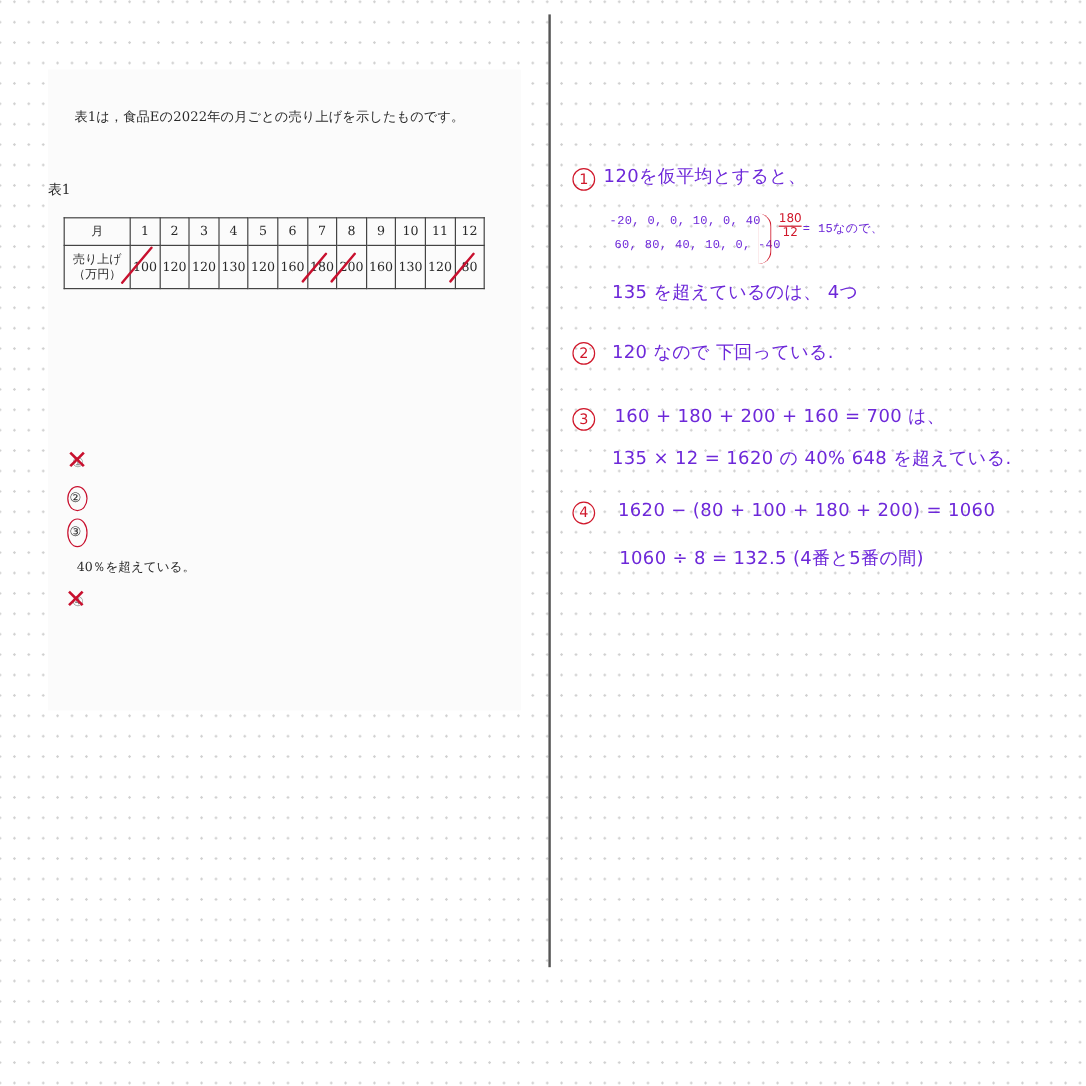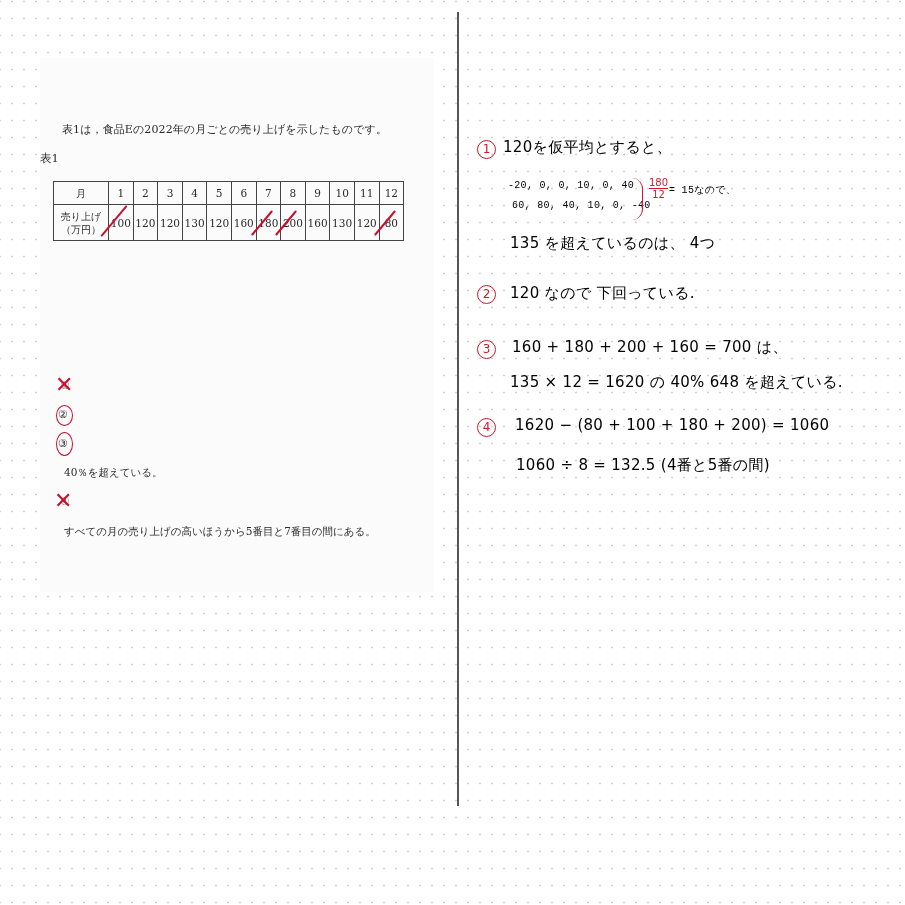--- a/index.html
+++ b/index.html
@@ -11,21 +11,21 @@
     background-position: 6px 10px;
     font-family: "DejaVu Serif", "Liberation Serif", serif;
   }
   .divider {
     position:absolute; left:457px; top:12px; width:2px; height:794px; background:#555;
   }
   .scan {
     position:absolute; left:40px; top:58px; width:394px; height:534px;
     background:#fbfbfb; color:#2a2a2a;
   }
-  .intro { position:absolute; left:22px; top:32px; font-size:11px; letter-spacing:0.1px; white-space:nowrap;margin-top:32px; }
+  .intro { position:absolute; left:22px; top:32px; font-size:11px; letter-spacing:0.1px; white-space:nowrap; }
   .tbl-title { position:absolute; left:0; width:100%; top:93px; text-align:left; font-size:11.5px; }
   table.sales {
     position:absolute; left:13px; top:123px; border-collapse:collapse; font-size:10.5px;
   }
   table.sales td {
     border:1px solid #444; text-align:center; padding:0; height:22px; width:23.6px;
   }
   table.sales tr.r2 td { height:35px; }
   table.sales td.head { width:54px; font-size:10px; line-height:13px; }
   table.sales td.v { position:relative; }
@@ -37,21 +37,21 @@
   .q-head { position:absolute; left:0; top:262px; font-size:11px; white-space:nowrap; }
   .q-head .num { display:inline-block; width:40px; }
   .opt { position:absolute; font-size:10.5px; white-space:nowrap; }
   .circle {
     position:absolute; border:1.5px solid #c8102e; border-radius:50%;
   }
   .x-mark { position:absolute; color:#c8102e; font-family:"DejaVu Sans", sans-serif; font-size:22px; line-height:22px; }
   .circ-num { position:absolute; font-size:11px; }
 
   .hand {
-    position:absolute; color:#000000; font-family:"DejaVu Sans", sans-serif;
+    position:absolute; color:#6d28d9; font-family:"DejaVu Sans", sans-serif;
     font-size:15px; white-space:nowrap; letter-spacing:0.3px;
   }
   .hand.small { font-size:10px;font-family:Liberation Mono, monospace; }
   .hnum {
     position:absolute; border:1.5px solid #d0182b; border-radius:50%; width:17px; height:17px;
     color:#d0182b; font-family:"DejaVu Sans", sans-serif; font-size:12px; text-align:center; line-height:17px;
   }
   .brace {
     position:absolute; left:632px; top:178px; width:10px; height:42px;
     border-right:1.5px solid #d0182b; border-radius:0 12px 12px 0;
@@ -112,21 +112,20 @@
 
   <span class="circle" style="left:16px;top:347px;width:15px;height:19px"></span>
   <span class="circ-num" style="left:18px;top:350px">②</span>
 
   <span class="circle" style="left:16px;top:374px;width:15px;height:22px"></span>
   <span class="circ-num" style="left:18px;top:379px">③</span>
   <div class="opt" style="left:24px;top:408px">40％を超えている。</div>
 
   <span class="circ-num" style="left:20px;top:437px;color:#888">④</span>
   <span class="x-mark" style="left:14px;top:432px">✕</span>
-  <div class="opt" style="left:24px;top:467px">すべての月の売り上げの高いほうから5番目と7番目の間にある。</div>
 </div>
 
 <div class="hnum" style="left:477px;top:140px">1</div>
 <div class="hand" style="left:503px;top:138px">120を仮平均とすると、</div>
 <div class="hand small" style="left:508px;top:180px">-20, 0, 0, 10, 0, 40</div>
 <div class="hand small" style="left:512px;top:200px">60, 80, 40, 10, 0, -40</div>
 <div class="brace"></div>
 <div class="frac">
   <div>180</div>
   <div class="bar">12</div>

